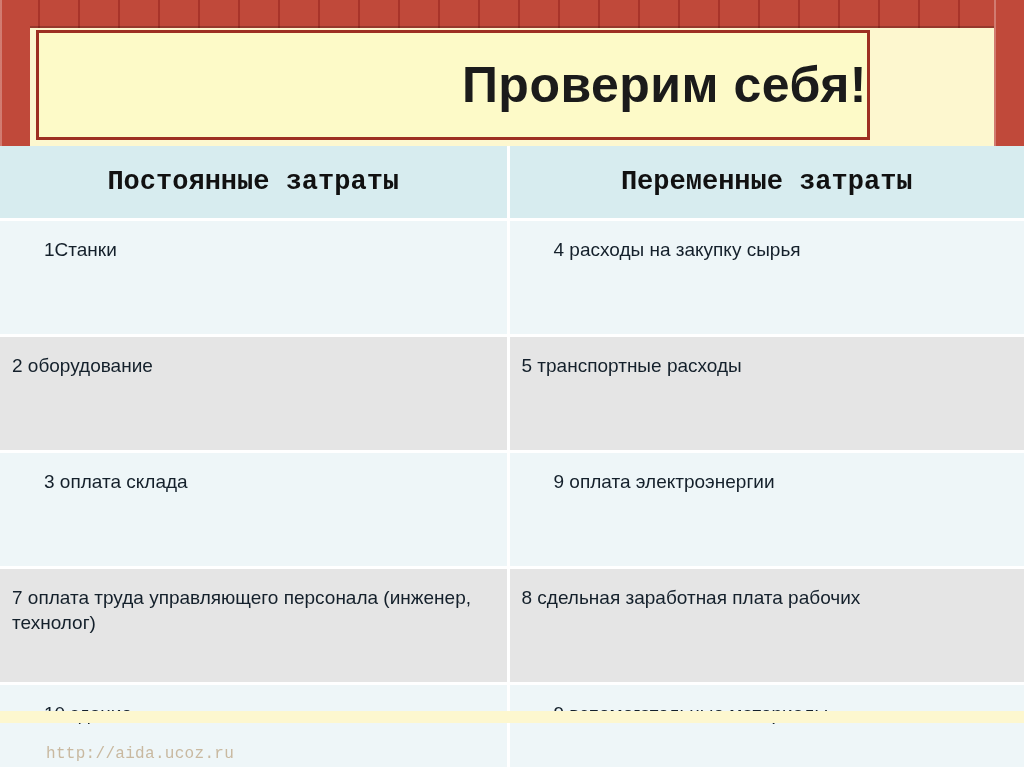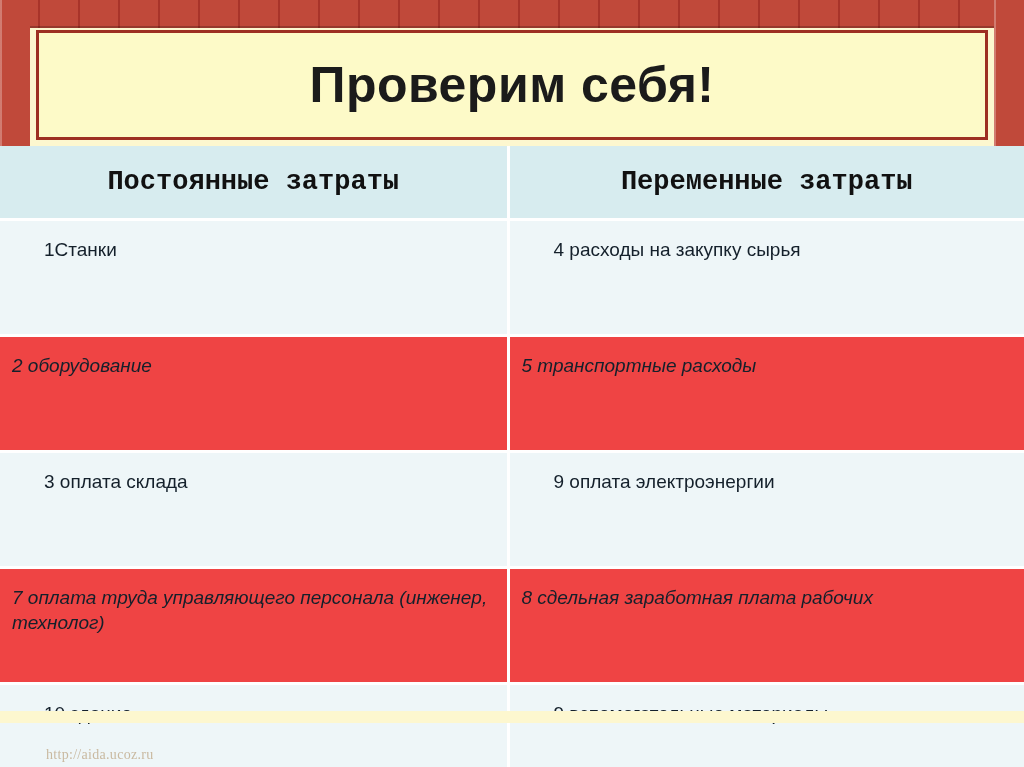--- a/index.html
+++ b/index.html
@@ -43,28 +43,28 @@
     left: 30px; top: 28px;
     width: 964px; height: 695px;
     background: #fdf7cf;
   }
 
   
   #title-box {
     position: absolute;
     left: 36px;
     top: 30px;
-    width: 952px;
+    width: 834px;
     height: 110px;
     background: #fdfac8;
     border: 3px solid #9d2f22;
     box-sizing: border-box;
     display: flex;
     align-items: center;
-    justify-content: center;
+    justify-content: flex-end;
   }
   #title-text {
     font-size: 50px;
     font-weight: bold;
     color: #1b1b1b;
     letter-spacing: 0.5px;
     font-family: "Liberation Sans", sans-serif;
   }
 
   
@@ -100,40 +100,40 @@
     vertical-align: top;
     height: 97px;
     border-right: 3px solid #ffffff;
     border-bottom: 3px solid #ffffff;
     line-height: 1.32;
     font-family: "Liberation Sans", sans-serif;
   }
   #cost-table td:last-child { border-right: none; }
 
   #cost-table tr.row-odd  td { background: #eef6f8; padding-left: 44px; }
-  #cost-table tr.row-even td { background: #ef4444; font-style: italic; }
+  #cost-table tr.row-even td { background: #e5e5e5; }
 
   
   #bottom-strip {
     position: absolute;
     left: 0;
     top: 711px;
     width: 1024px;
     height: 12px;
     background: #fdf7cf;
   }
 
   
   #watermark {
     position: absolute;
     left: 46px;
     bottom: 4px;
-    font-size: 14px;
+    font-size: 16px;
     color: #c9b9a0;
-    font-family: Liberation Serif, serif;
+    font-family: Liberation Mono, monospace;
     letter-spacing: .3px;
   }
 </style>
 </head>
 <body>
 
 <div id="slide">
 
   <div class="brick-inner-shade"></div>
 

